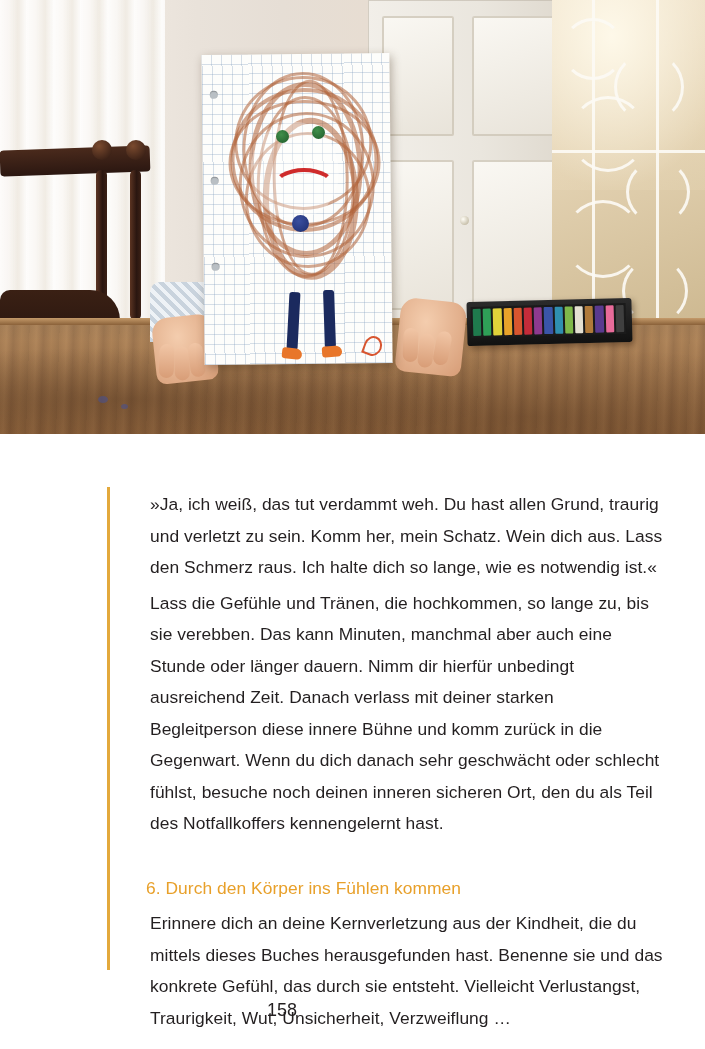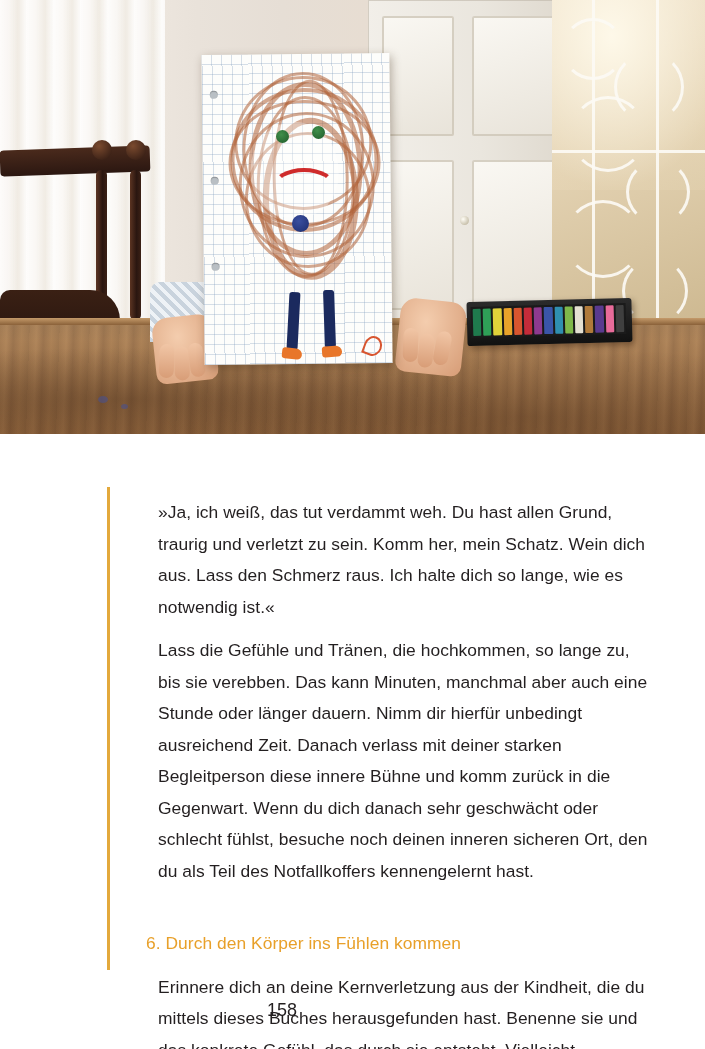--- a/index.html
+++ b/index.html
@@ -322,21 +322,21 @@
   }
   .gold-rule {
     position: absolute;
     left: 107px;
     top: 487px;
     width: 3px;
     height: 483px;
     background: #e3a93c;
   }
   .para {
-    margin: 12px;
+    margin: 4px;
     padding: 0 0 0 39px;
     font-size: 17.4px;
     line-height: 31.5px;
     color: #231f20;
     letter-spacing: 0.05px;
   }
   .para + .para { margin-top: 0; }
   .spacer { height: 29px; }
   .subhead {
     margin: 0;

